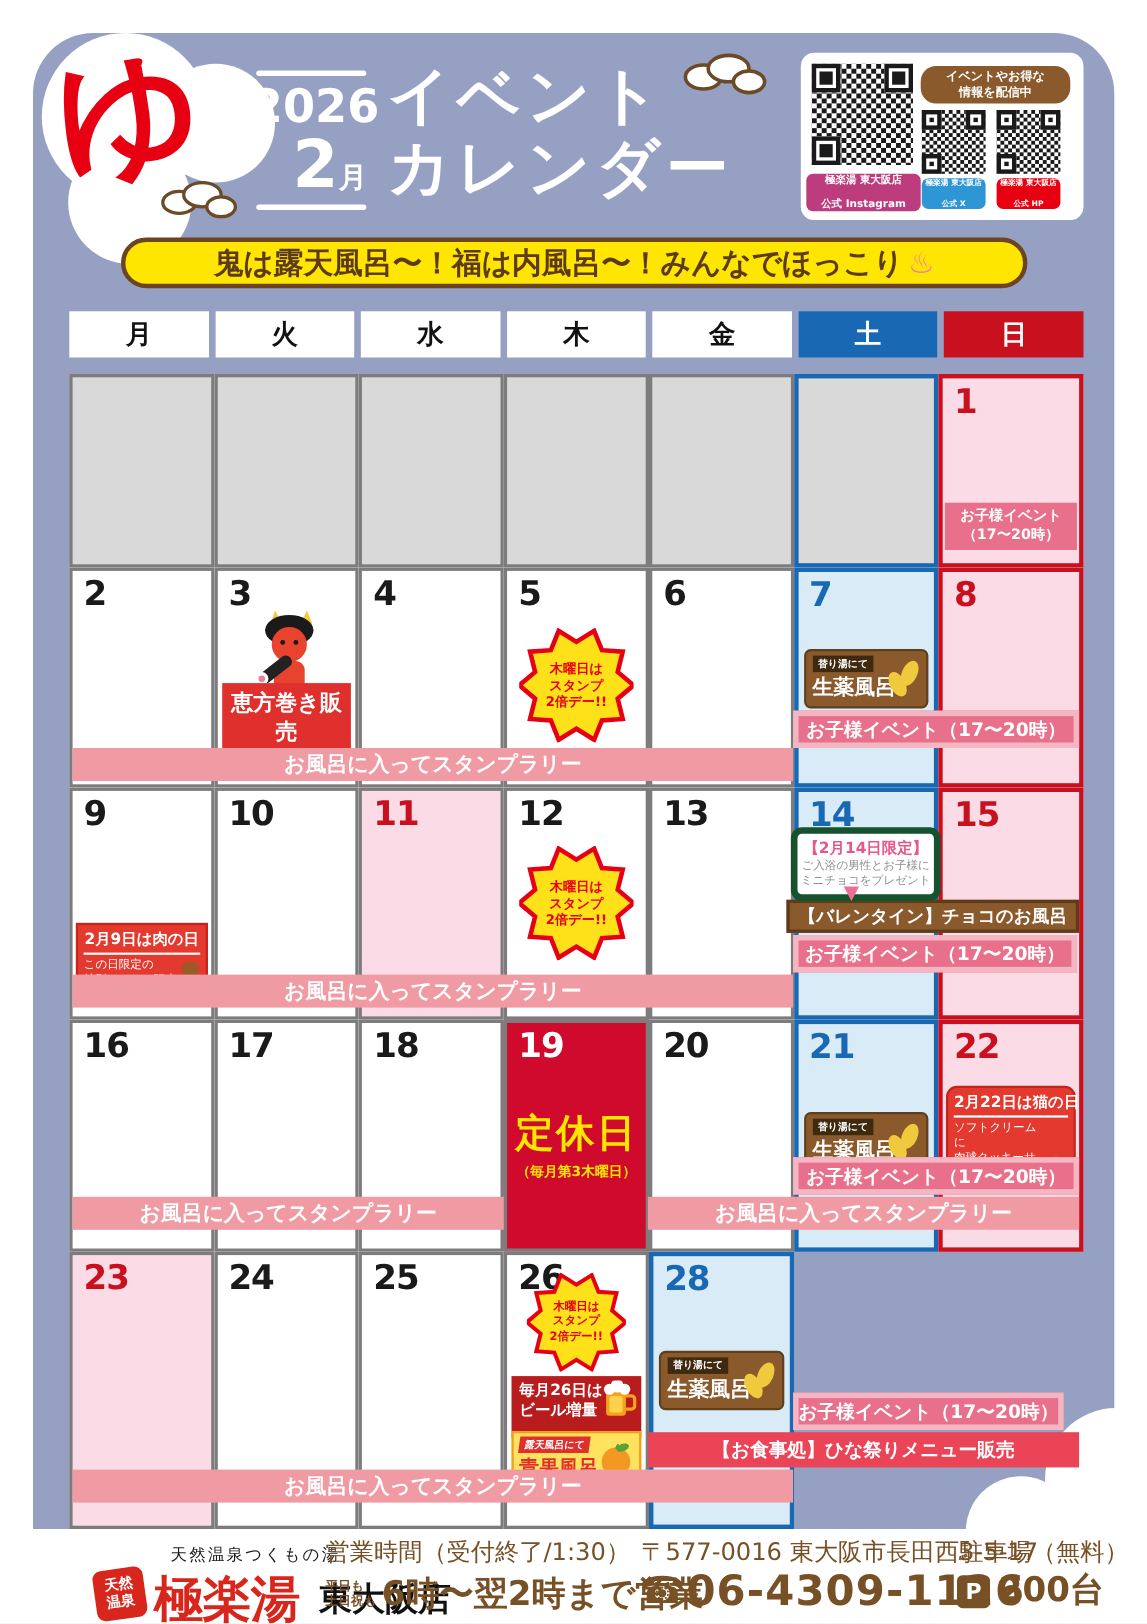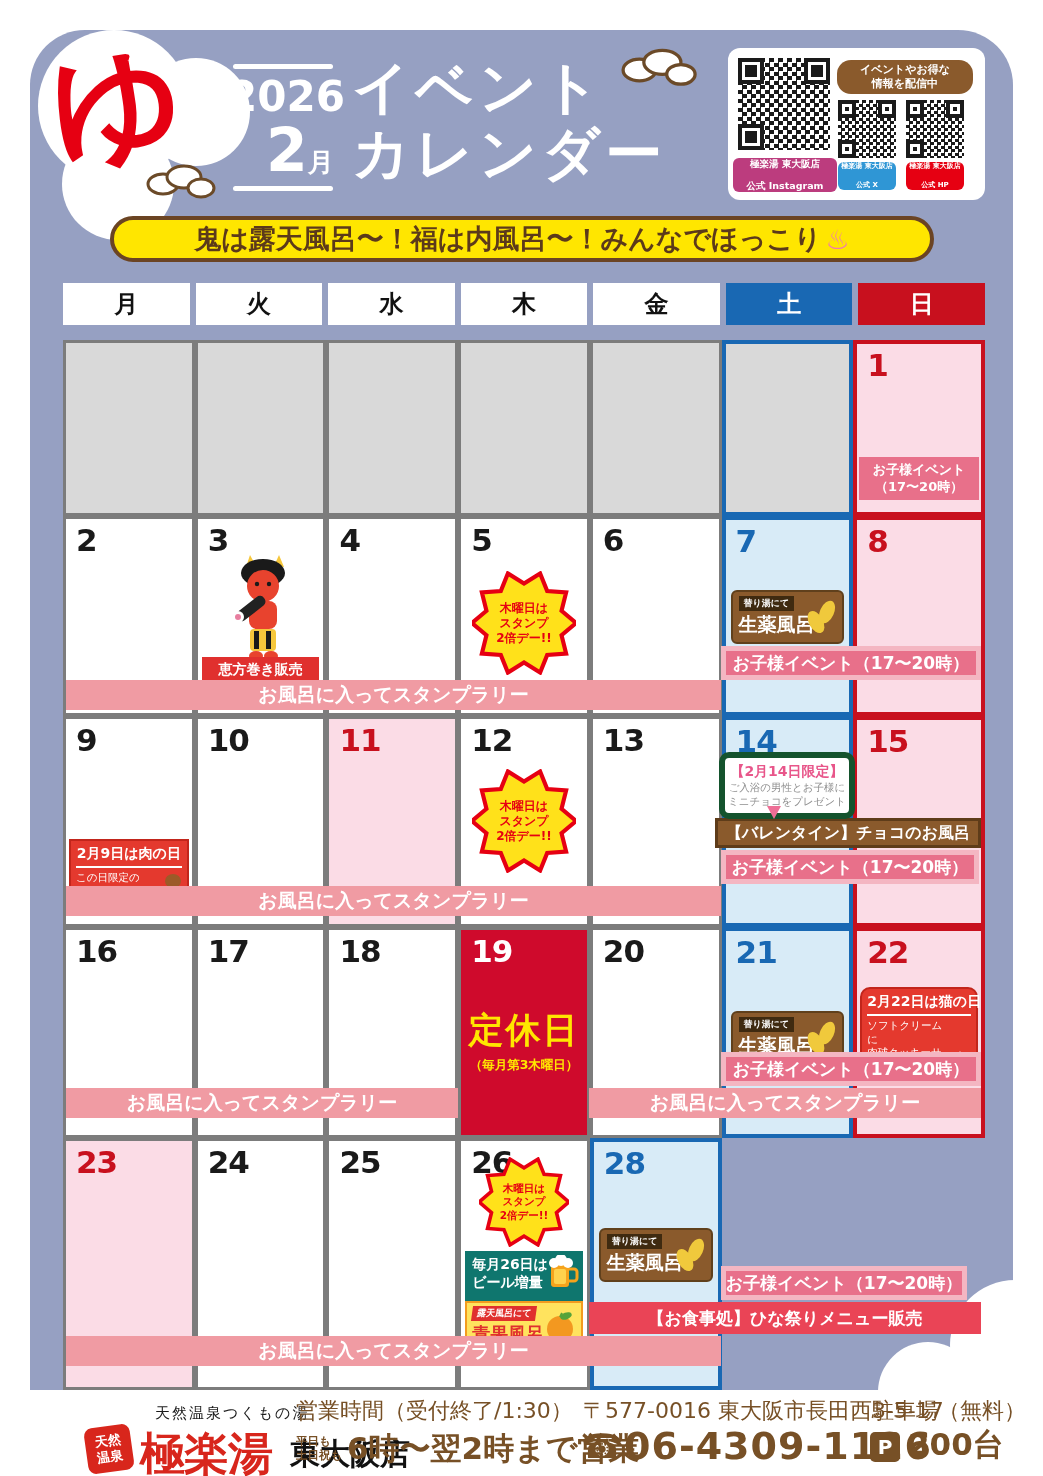--- a/index.html
+++ b/index.html
@@ -59,34 +59,34 @@
   .ov{position:absolute;display:flex;align-items:center;justify-content:center;color:#fff;font-weight:bold;box-sizing:border-box;white-space:nowrap;z-index:4;}
   .ov.kids{background:#e8708a;border:5px solid #f4b6c2;height:34px;font-size:17px;}
   .ov.stamp{background:#f09ba3;height:30px;font-size:19px;}
   .ov.hina{background:#ea4456;height:32px;font-size:17px;}
   .ov.valen{background:#8a5a2c;border:3px solid #5e3c19;height:30px;font-size:16px;}
 
   
   .minikids{position:absolute;left:2px;right:2px;bottom:12px;background:#e8708a;color:#fff;font-weight:bold;
             font-size:13px;text-align:center;line-height:1.35;padding:4px 0;}
   .ehomaki{position:absolute;left:4px;right:4px;bottom:30px;background:#e0302e;color:#fff;font-weight:bold;
-           font-size:14px;text-align:center;padding:4px 0;}
+           font-size:20px;text-align:center;padding:4px 0;}
   .star{position:absolute;left:50%;transform:translateX(-50%);}
   .star .txt{position:absolute;inset:0;display:flex;flex-direction:column;align-items:center;justify-content:center;
              color:#e60012;font-weight:bold;font-size:12px;line-height:1.25;text-align:center;}
   .herb{position:absolute;left:5px;right:5px;height:54px;background:#8a5a2c;border:2px solid #60401c;border-radius:6px;box-sizing:border-box;}
   .herb .tag{position:absolute;top:4px;left:6px;background:#3f2a10;color:#fff;font-size:9px;padding:1px 5px;font-weight:bold;}
   .herb .name{position:absolute;left:6px;bottom:4px;color:#fff;font-weight:bold;font-size:19px;white-space:nowrap;}
   .herb svg{position:absolute;right:4px;bottom:6px;}
   .redbadge{position:absolute;left:3px;right:3px;background:#e4392e;border:2px solid #c2251b;color:#fff;
             padding:4px 5px;box-sizing:border-box;z-index:3;}
   .redbadge .t{font-weight:bold;font-size:14px;text-align:center;border-bottom:2px solid #fff;padding-bottom:3px;margin-bottom:3px;white-space:nowrap;}
   .redbadge .b{font-size:10.5px;line-height:1.3;position:relative;padding-right:20px;}
   .redbadge svg{position:absolute;right:0;bottom:0;}
-  .beer{position:absolute;left:4px;right:4px;background:#0f766e;color:#fff;height:56px;z-index:3;}
+  .beer{position:absolute;left:4px;right:4px;background:#b91c1c;color:#fff;height:56px;z-index:3;}
   .beer .l{position:absolute;left:7px;top:4px;font-weight:bold;font-size:14px;line-height:1.3;white-space:nowrap;}
   .beer svg{position:absolute;right:4px;top:4px;}
   .fruit{position:absolute;left:4px;right:4px;height:50px;background:#ffe35e;border:2px solid #f29c1f;box-sizing:border-box;z-index:3;}
   .fruit .tag{position:absolute;top:3px;left:5px;background:#e0302e;color:#fff;font-size:9px;font-weight:bold;padding:1px 5px;transform:skewX(-8deg);}
   .fruit .name{position:absolute;left:5px;bottom:3px;color:#e0302e;font-weight:bold;font-size:18px;white-space:nowrap;}
   .fruit svg{position:absolute;right:5px;bottom:5px;}
   .bubble{position:absolute;background:#fff;border:6px solid #14532d;border-radius:10px;text-align:center;
           padding:5px 2px;z-index:5;box-sizing:border-box;}
   .bubble::after{content:"";position:absolute;bottom:-13px;left:42px;border:7px solid transparent;border-top:13px solid #ee6f96;}
   .bubble .bt{color:#e8568a;font-weight:bold;font-size:14px;line-height:1.2;}

